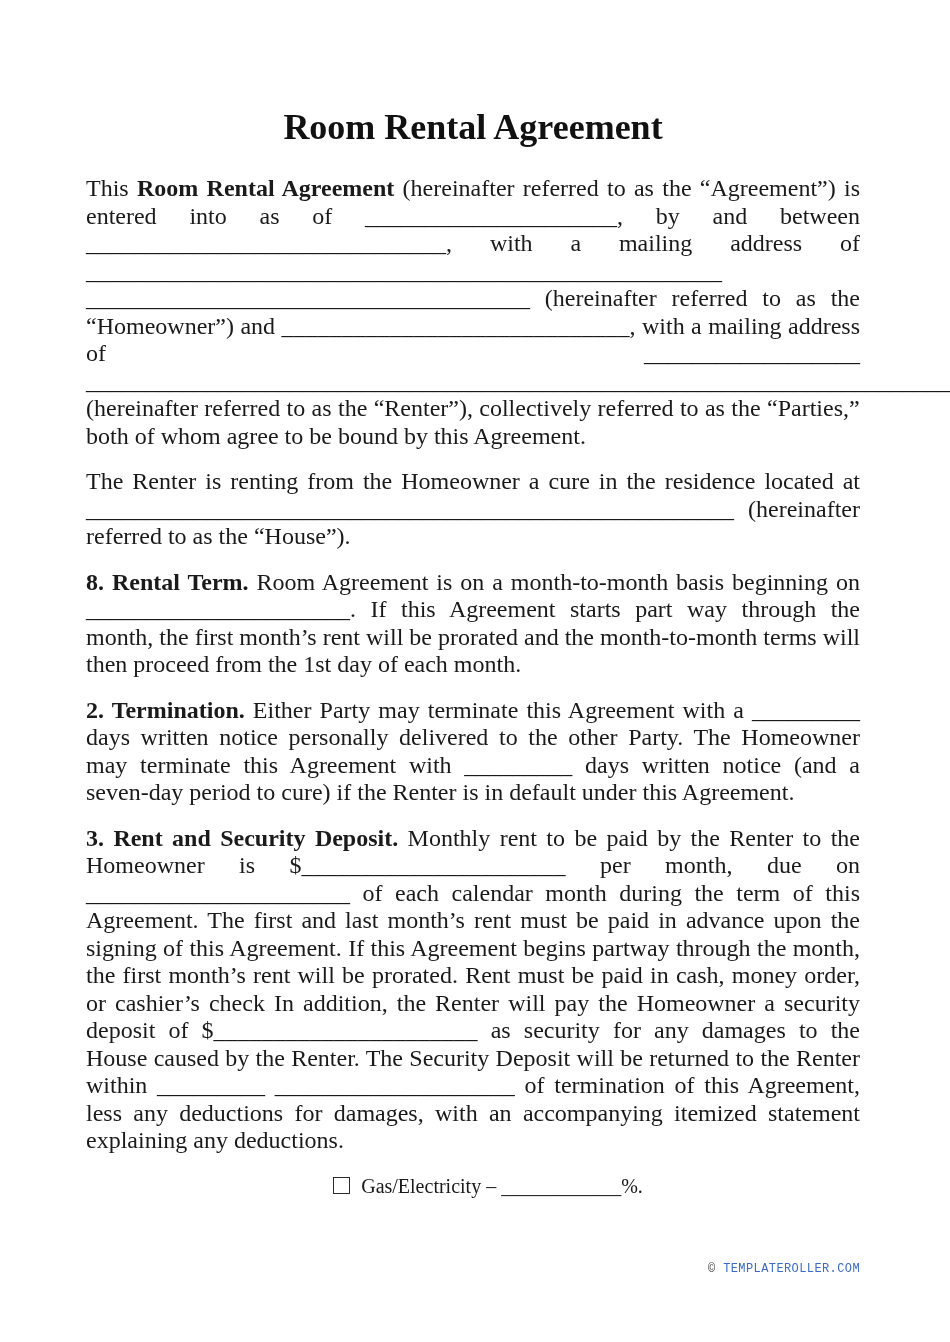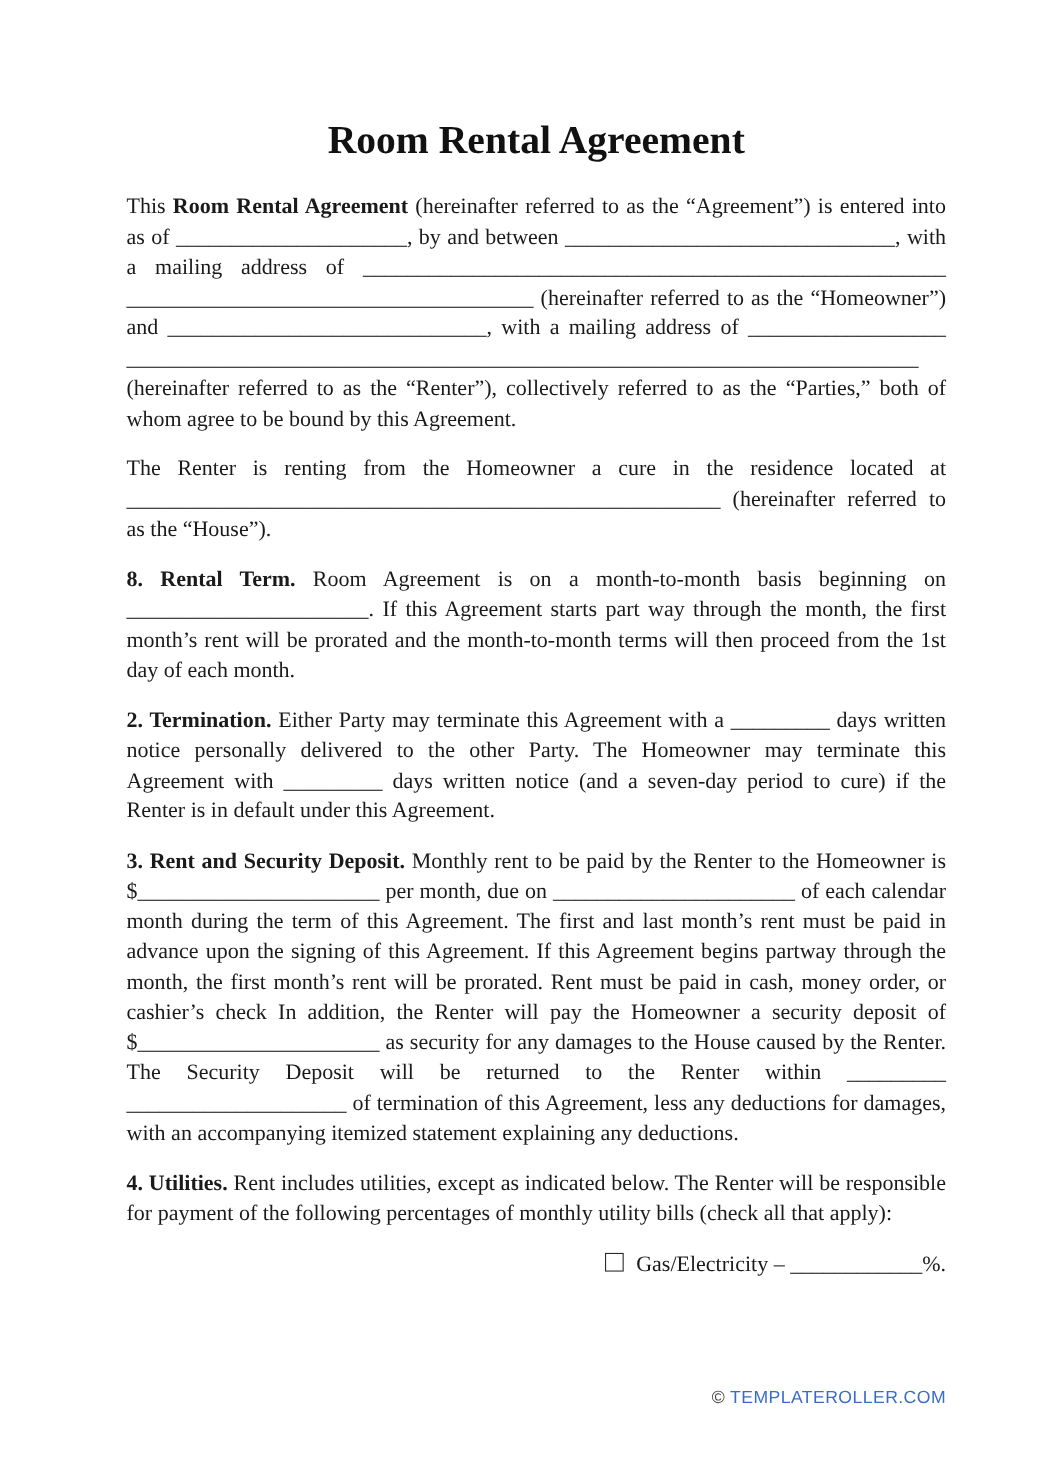--- a/index.html
+++ b/index.html
@@ -6,62 +6,62 @@
     margin: 0;
     padding: 0;
     background: #ffffff;
   }
   .page {
     position: relative;
     width: 950px;
     height: 1342px;
     background: #ffffff;
     box-sizing: border-box;
-    padding: 106px 90px 0 115px;
+    padding: 106px 90px 0 86px;
     font-family: "Liberation Serif", "DejaVu Serif", serif;
     color: #1a1a1a;
     overflow: hidden;
   }
   .doc-title {
     font-size: 36px;
     line-height: 1.2;
     font-weight: bold;
     text-align: center;
     margin: 0 0 26px 0;
     color: #111111;
   }
   .para {
-    font-size: 20px;
+    font-size: 24px;
     line-height: 27.5px;
     text-align: justify;
     margin: 0 0 18px 0;
   }
   .para b { font-weight: bold; }
   .blank { white-space: nowrap; letter-spacing: 0; }
   .checkbox-row {
     font-size: 20px;
     line-height: 27.5px;
     margin: 4px 0 0 30px;
-    text-align: right;
+    text-align: center;
   }
   .checkbox-box {
     display: inline-block;
     width: 15px;
     height: 15px;
     border: 1.6px solid #2a2a2a;
     background: #ffffff;
     margin-right: 11px;
     vertical-align: -1px;
   }
   .footer {
     position: absolute;
     top: 1262px;
     right: 90px;
-    font-family: Liberation Sans, sans-serif;
-    font-size: 16px;
+    font-family: Liberation Mono, monospace;
+    font-size: 12px;
     letter-spacing: 0.4px;
     white-space: nowrap;
   }
   .footer .copy { color: #3d3d3d; }
   .footer a.brand {
     color: #3b6cc5;
     text-decoration: none;
   }
 </style>
 </head>
@@ -70,21 +70,20 @@
 <div class="page">
 
   <h1 class="doc-title">Room Rental Agreement</h1>
 
   <div>
       <p class="para"><span>This </span><b>Room Rental Agreement</b><span> (hereinafter referred to as the “Agreement”) is entered into as of </span><span class="blank">_____________________</span><span>, by and between </span><span class="blank">______________________________</span><span>, with a mailing address of </span><span class="blank">_____________________________________________________</span><span> </span><span class="blank">_____________________________________</span><span> (hereinafter referred to as the “Homeowner”) and </span><span class="blank">_____________________________</span><span>, with a mailing address of </span><span class="blank">__________________</span><span> </span><span class="blank">________________________________________________________________________</span><span> (hereinafter referred to as the “Renter”), collectively referred to as the “Parties,” both of whom agree to be bound by this Agreement.</span></p>
       <p class="para"><span>The Renter is renting from the Homeowner a cure in the residence located at </span><span class="blank">______________________________________________________</span><span> (hereinafter referred to as the “House”).</span></p>
       <p class="para"><b>8. Rental Term.</b><span> Room Agreement is on a month-to-month basis beginning on </span><span class="blank">______________________</span><span>. If this Agreement starts part way through the month, the first month’s rent will be prorated and the month-to-month terms will then proceed from the 1st day of each month.</span></p>
       <p class="para"><b>2. Termination.</b><span> Either Party may terminate this Agreement with a </span><span class="blank">_________</span><span> days written notice personally delivered to the other Party. The Homeowner may terminate this Agreement with </span><span class="blank">_________</span><span> days written notice (and a seven-day period to cure) if the Renter is in default under this Agreement.</span></p>
       <p class="para"><b>3. Rent and Security Deposit.</b><span> Monthly rent to be paid by the Renter to the Homeowner is $</span><span class="blank">______________________</span><span> per month, due on </span><span class="blank">______________________</span><span> of each calendar month during the term of this Agreement. The first and last month’s rent must be paid in advance upon the signing of this Agreement. If this Agreement begins partway through the month, the first month’s rent will be prorated. Rent must be paid in cash, money order, or cashier’s check In addition, the Renter will pay the Homeowner a security deposit of $</span><span class="blank">______________________</span><span> as security for any damages to the House caused by the Renter. The Security Deposit will be returned to the Renter within </span><span class="blank">_________</span><span> </span><span class="blank">____________________</span><span> of termination of this Agreement, less any deductions for damages, with an accompanying itemized statement explaining any deductions.</span></p>
-      <p class="para"><b>4. Utilities.</b><span> Rent includes utilities, except as indicated below. The Renter will be responsible for payment of the following percentages of monthly utility bills (check all that apply):</span></p>
       <div class="checkbox-row"><span class="checkbox-box"></span><span>Gas/Electricity – </span><span class="blank">____________</span><span>%.</span></div>
     </div>
 
   <div class="footer">
     <span class="copy">©</span>
     <a class="brand" href="#">TEMPLATEROLLER.COM</a>
   </div>
 
 </div>
 

